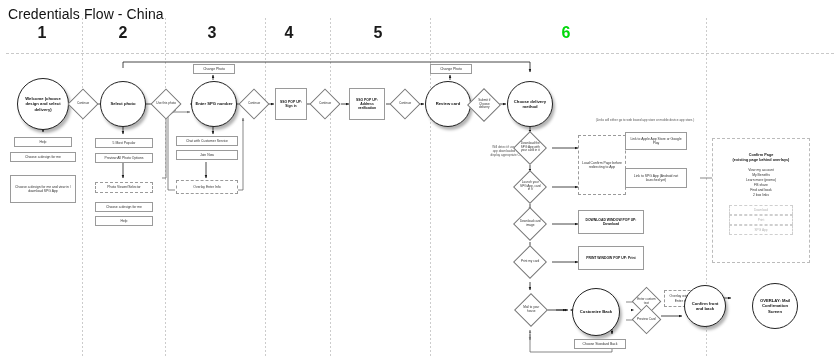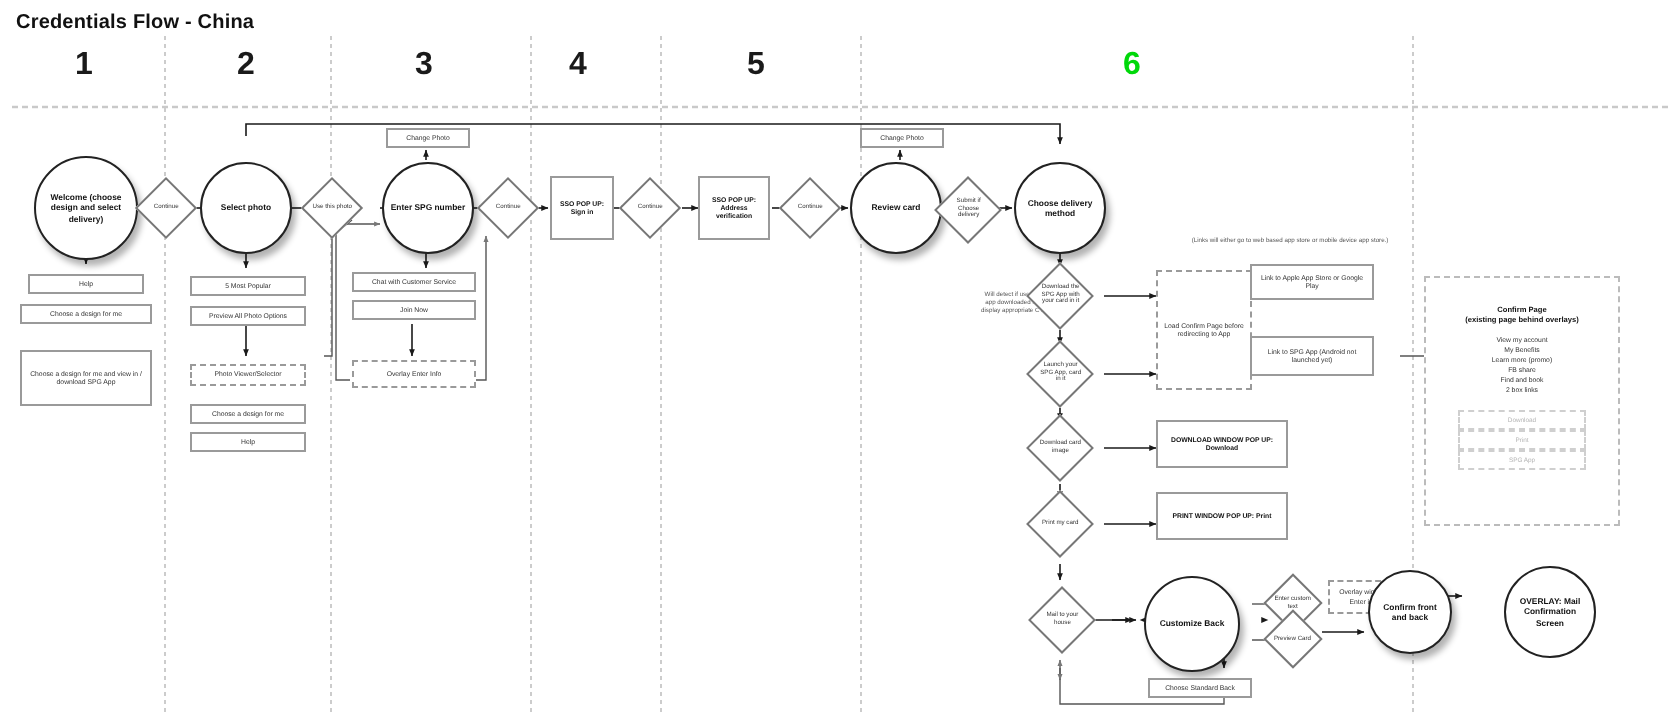--- a/index.html
+++ b/index.html
@@ -8,21 +8,21 @@
     background:#ffffff;
     font-family:"Liberation Sans", sans-serif;
     overflow:hidden;
     position:relative;
   }
   #canvas{position:absolute;left:0;top:0;width:840px;height:360px;}
   svg.layer{position:absolute;left:0;top:0;width:840px;height:360px;pointer-events:none;}
 
   .title{
     position:absolute;left:8px;top:6px;
-    font-size:10px;font-weight:bold;color:#111;letter-spacing:.1px;
+    font-size:14px;font-weight:normal;color:#111;letter-spacing:.1px;
   }
 
   .colnum{
     position:absolute;text-align:center;
     font-size:16px;font-weight:bold;color:#1a1a1a;
     width:40px;
   }
   .colnum.green{color:#00d80a;}
 
   

